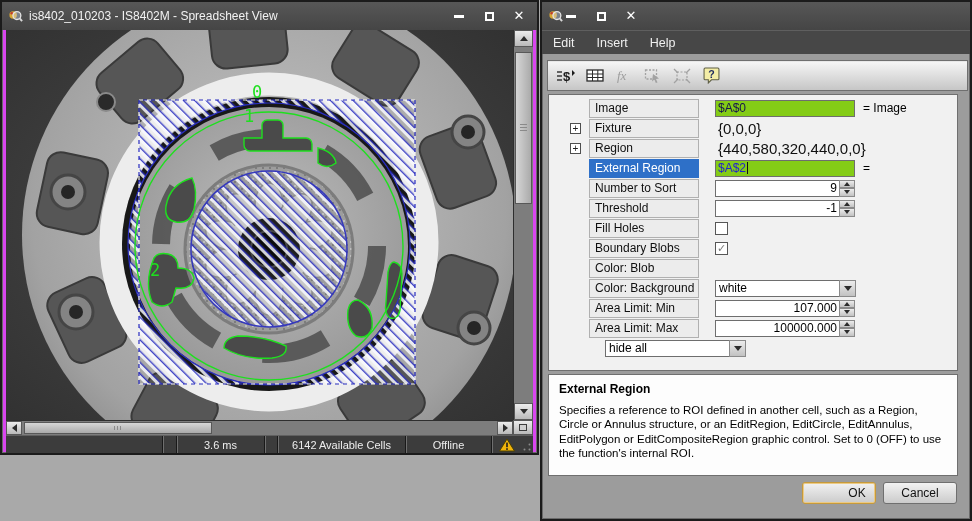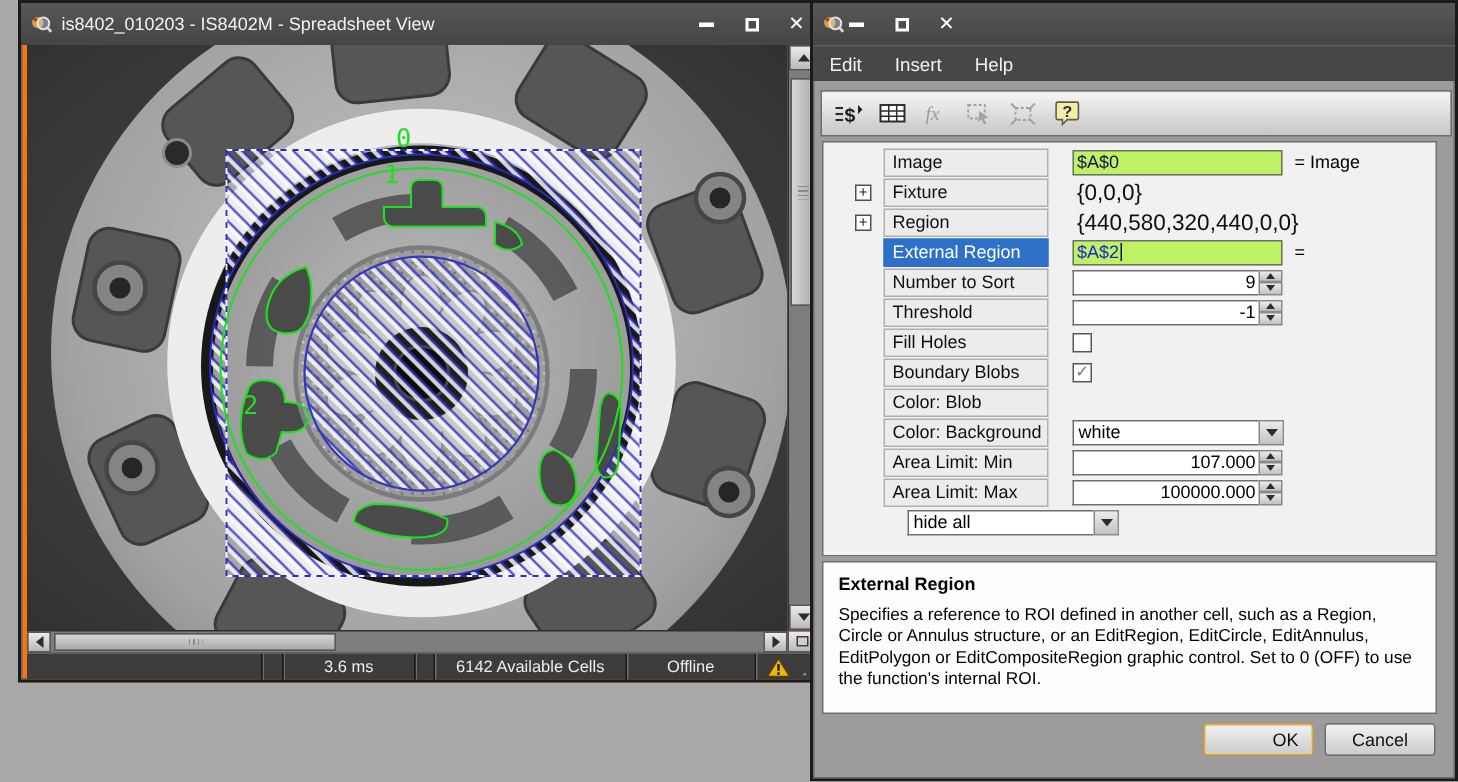--- a/index.html
+++ b/index.html
@@ -11,21 +11,21 @@
   .window { position:absolute; background:#9c9c9c; border:2px solid #1b1b1b; box-shadow:0 0 0 1px #6a6a6a inset; }
   .titlebar { height:28px; background:linear-gradient(#575757,#454545); display:flex; align-items:center; padding:0 6px; color:#f2f2f2; font-size:12px; }
   .titlebar .title { flex:1; margin-left:6px; white-space:nowrap; overflow:hidden; }
   .winbtns { display:flex; gap:14px; margin-right:4px; }
   .winbtn { width:16px; height:14px; display:flex; align-items:center; justify-content:center; color:#fff; cursor:default; }
   .glyph-min { width:10px; height:3px; background:#fff; }
   .glyph-max { width:9px; height:9px; border:2px solid #fff; }
   .glyph-close { font-size:13px; font-weight:bold; line-height:10px; }
 
   
-  #win-left { left:0; top:0; width:539px; height:455px; background:#f97316;margin-left:12px; }
+  #win-left { left:0; top:0; width:539px; height:455px; background:#d946ef; }
   #viewport { position:absolute; left:4px; top:28px; width:507px; height:390px; background:#3a3a3a; overflow:hidden; }
   .vscroll { position:absolute; left:511px; top:28px; width:20px; height:390px; background:#7d7d7d; border-left:1px solid #2e2e2e; }
   .hscroll { position:absolute; left:4px; top:418px; width:507px; height:15px; background:#7d7d7d; border-top:1px solid #2e2e2e; }
   .sb-btn { position:absolute; background:linear-gradient(#ececec,#b9b9b9); border:1px solid #585858; display:flex; align-items:center; justify-content:center; }
   .vscroll .sb-btn { left:0; width:19px; height:17px; }
   .hscroll .sb-btn { top:0; height:14px; width:16px; }
   .tri { width:0; height:0; }
   .tri.up    { border-left:4px solid transparent; border-right:4px solid transparent; border-bottom:5px solid #2c2c2c; }
   .tri.down  { border-left:4px solid transparent; border-right:4px solid transparent; border-top:5px solid #2c2c2c; }
   .tri.left  { border-top:4px solid transparent; border-bottom:4px solid transparent; border-right:5px solid #2c2c2c; }
@@ -52,21 +52,21 @@
   .tb-btn { width:24px; height:24px; display:flex; align-items:center; justify-content:center; }
 
   #prop-panel { position:absolute; left:6px; top:92px; width:410px; height:277px; background:#f1f1f1; border:1px solid #6f6f6f; padding-top:3px; overflow:hidden; }
   .prop-row { display:flex; align-items:center; height:20px;padding-left:13px; }
   .expander { width:27px; display:flex; align-items:center; justify-content:center; }
   .expander.box { width:27px; }
   .expander.box span { width:11px; height:11px; border:1px solid #4e4e4e; background:#fff; font-size:10px; line-height:9px; text-align:center; color:#222; }
   .prop-label { width:110px; height:19px; background:#ececec; border:1px solid #b0b0b0; font-size:12px; line-height:17px; padding-left:5px; color:#101010; white-space:nowrap; }
   .prop-label.selected { background:#2e70c8; border-color:#2e70c8; color:#fff; }
   .prop-value { margin-left:16px; display:flex; align-items:center; }
-  .txt-input { width:140px; height:17px; background:#bef264; border:1px solid #6e6e6e; font-size:12px; line-height:15px; padding:0 2px; color:#14144e; display:flex; align-items:center; }
+  .txt-input { width:140px; height:17px; background:#84cc16; border:1px solid #6e6e6e; font-size:12px; line-height:15px; padding:0 2px; color:#14144e; display:flex; align-items:center; }
   .txt-input.active { color:#2323cc; }
   .caret { width:1px; height:12px; background:#111; margin-left:1px; }
   .static-val { font-size:15px; color:#101010; padding-left:3px; white-space:nowrap; }
   .suffix { margin-left:8px; font-size:12px; color:#000; white-space:nowrap; }
   .spin-field { width:124px; height:17px; background:#fff; border:1px solid #6e6e6e; border-right:none; font-size:12px; line-height:15px; text-align:right; padding:0 2px; color:#000; }
   .spin-btns { width:16px; height:17px; display:flex; flex-direction:column; }
   .spin-btn { flex:1; background:linear-gradient(#ececec,#c2c2c2); border:1px solid #8a8a8a; display:flex; align-items:center; justify-content:center; }
   .spin-btn .tri.up { border-left-width:3px; border-right-width:3px; border-bottom-width:4px; }
   .spin-btn .tri.down { border-left-width:3px; border-right-width:3px; border-top-width:4px; }
   .checkbox { width:13px; height:13px; background:#fff; border:1px solid #565656; font-size:11px; line-height:11px; text-align:center; color:#7a7a7a; }

